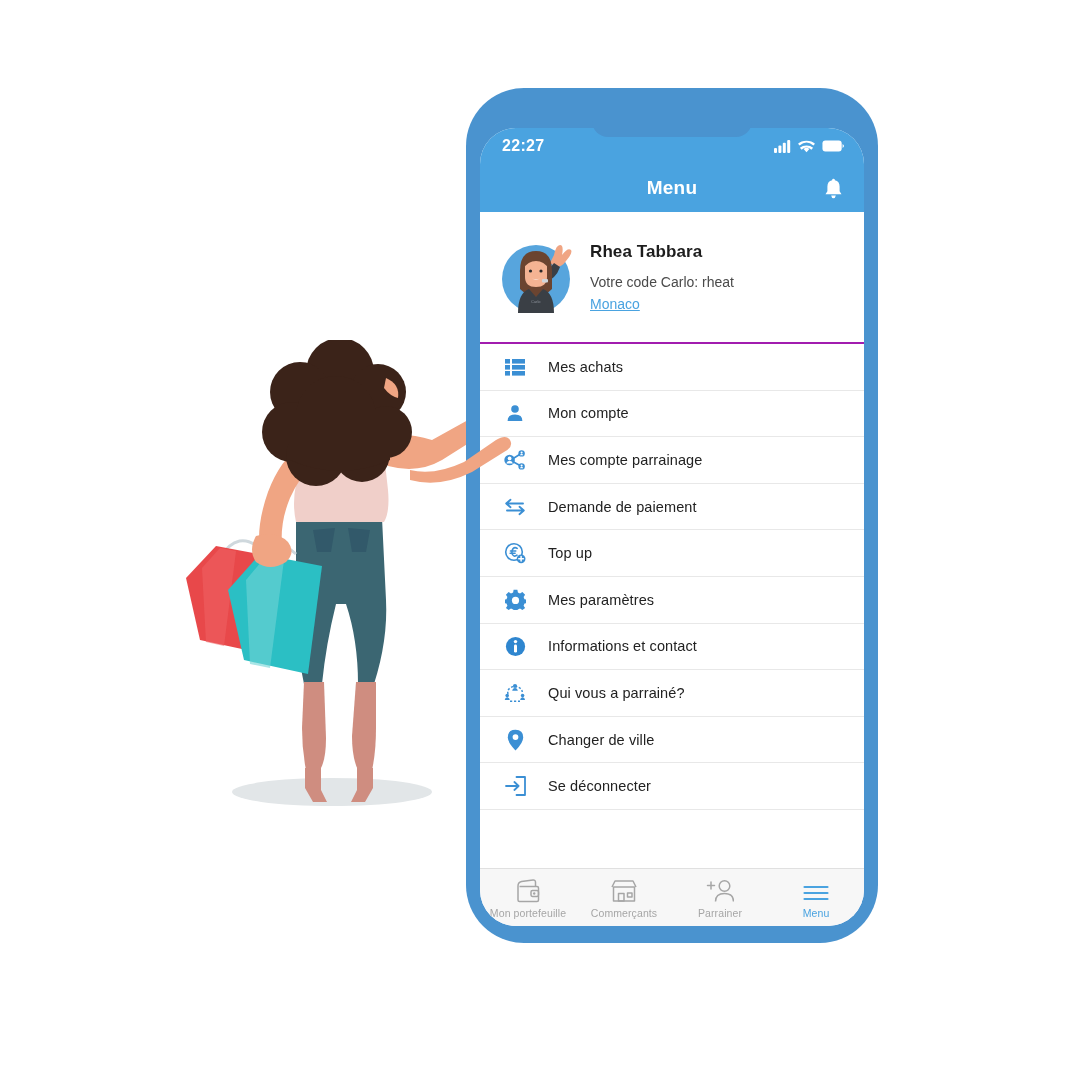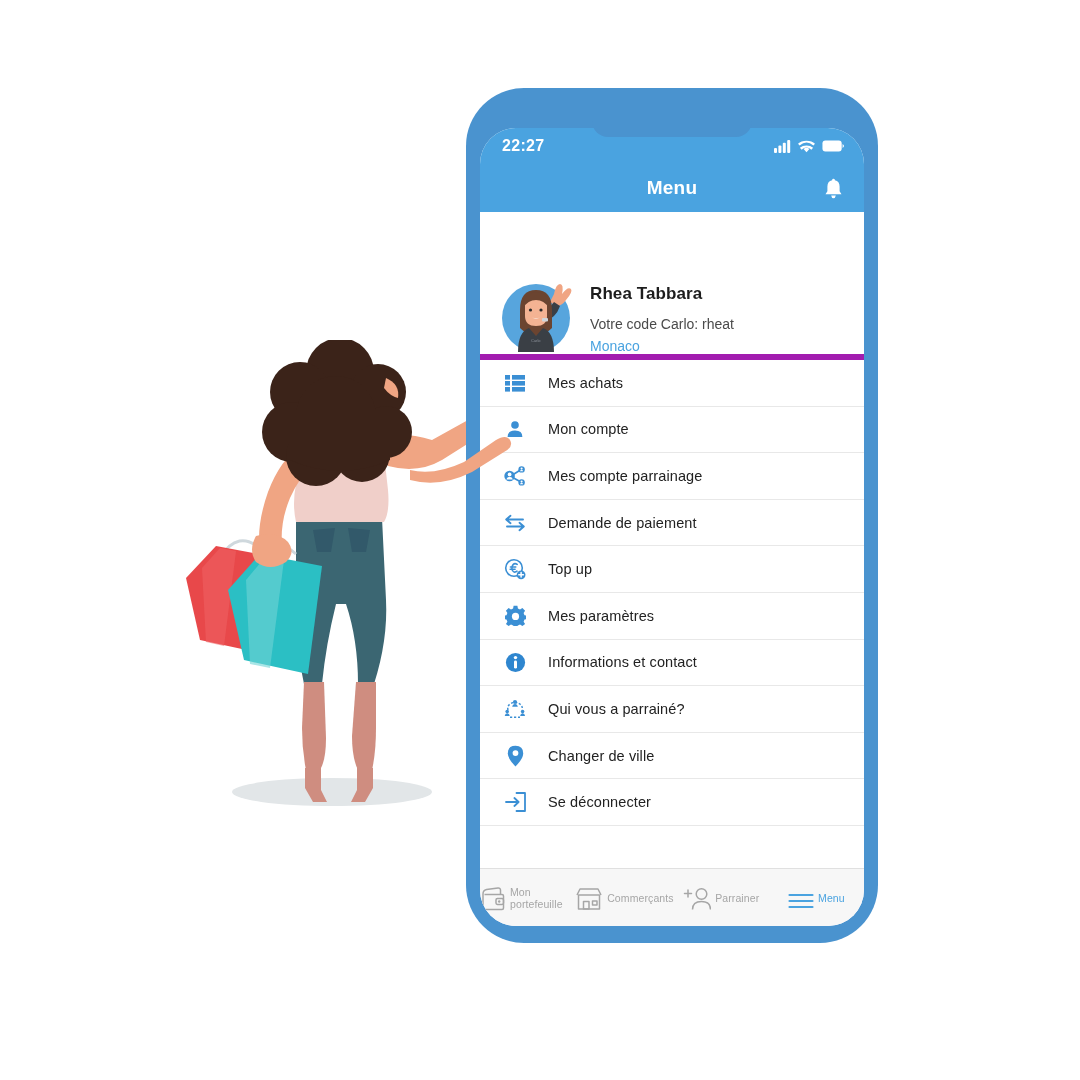--- a/index.html
+++ b/index.html
@@ -52,47 +52,47 @@
   #appbar {
     height: 48px; background: #4aa3e0; flex: none; position: relative;
     display: flex; align-items: center; justify-content: center;
   }
   #appbar-title { color: #fff; font-size: 19px; font-weight: 600; letter-spacing: .2px; }
   #bell-btn { position: absolute; right: 18px; top: 50%; transform: translateY(-50%);
               width: 26px; height: 26px; display: flex; align-items: center; justify-content: center; }
 
   
   #profile {
-    flex: none; height: 148px; background: #fff;
-    display: flex; align-items: flex-end; padding: 0 18px;
-    border-bottom: 6px solid #a21caf;
+    flex: none; height: 132px; background: #fff;
+    display: flex; align-items: center; padding: 0 18px;
+    border-bottom: 2px solid #a21caf;
   }
   #avatar { width: 76px; height: 76px; flex: none; position: relative; }
   #profile-text { margin-left: 16px; }
   #profile-name { font-size: 17px; font-weight: 700; color: #1d1d1d; letter-spacing: .1px; }
   #profile-code { font-size: 14px; color: #4a4a4a; margin-top: 12px; }
-  #profile-city { font-size: 14px; color: #4aa3e0; margin-top: 6px; }
+  #profile-city { font-size: 14px; color: #4aa3e0; margin-top: 6px; text-decoration: underline; }
 
   
   #menu-list { flex: 1 1 auto; background: #fff; overflow: hidden; }
   .menu-row {
     height: 46.6px; display: flex; align-items: center;
     border-bottom: 1px solid #e8e8e8; padding-left: 22px;
   }
   .menu-icon { width: 26px; height: 26px; flex: none; display: flex; align-items: center; justify-content: center; }
   .menu-label { margin-left: 20px; font-size: 14.5px; color: #222; letter-spacing: .1px; }
 
   
   #bottomnav {
     flex: none; height: 58px; background: #f7f7f7;
     border-top: 1px solid #e0e0e0;
     display: flex; align-items: stretch;
   }
   .nav-item {
-    flex: 1 1 0; display: flex; 
+    flex: 1 1 0; display: flex; flex-direction: column;
     align-items: center; justify-content: center; gap: 4px;
     color: #a6a6a6;
   }
   .nav-item.active { color: #4aa3e0; }
   .nav-label { font-size: 10.5px; letter-spacing: .1px; }
   .nav-icon { height: 26px; display: flex; align-items: flex-end; justify-content: center; }
 </style>
 </head>
 <body>
 

